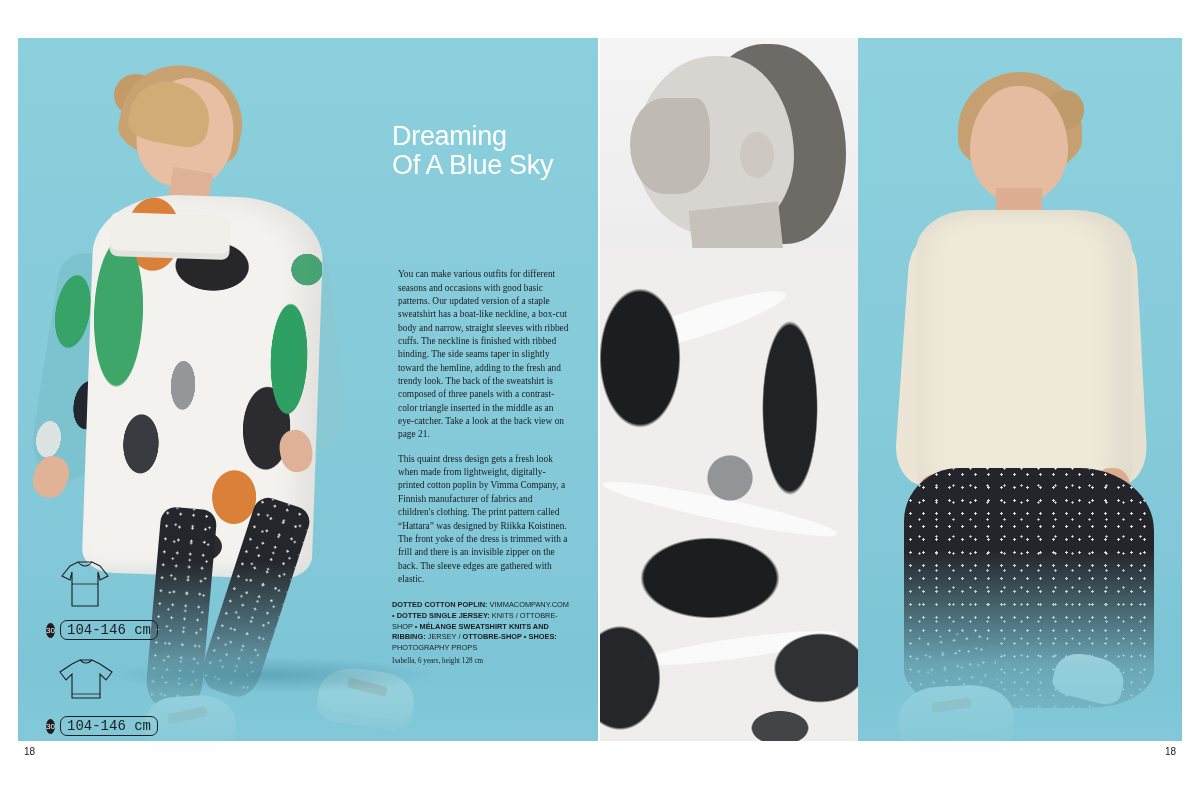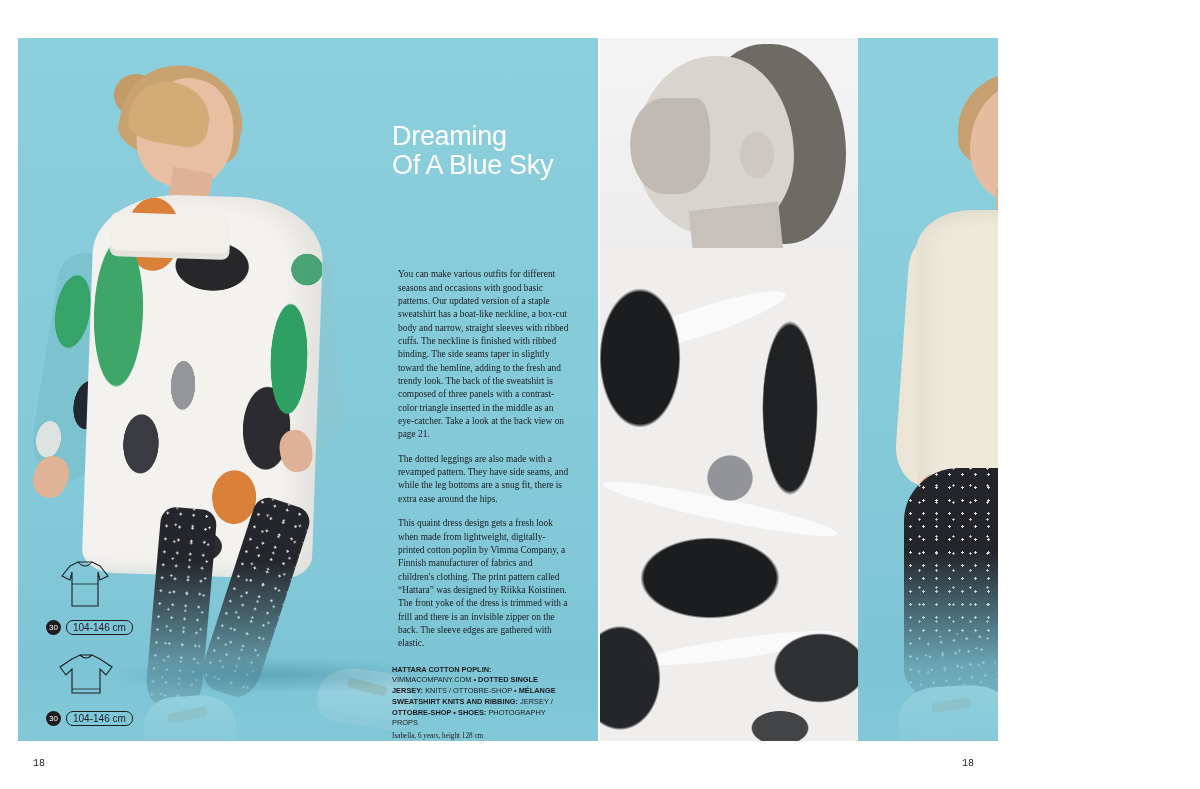--- a/index.html
+++ b/index.html
@@ -5,21 +5,21 @@
   html, body {
     margin: 0;
     padding: 0;
     background: #ffffff;
   }
   body {
     font-family: "Liberation Sans", sans-serif;
   }
   .spread {
     position: relative;
-    width: 998px;
+    width: 1200px;
     height: 789px;
     background: #ffffff;
     overflow: hidden;
   }
 
   
   .left-photo {
     position: absolute;
     left: 18px;
     top: 38px;
@@ -226,27 +226,27 @@
     width: 15px; height: 15px;
     border-radius: 50%;
     background: #1d1d1f;
     color: #ffffff;
     font-size: 8px;
     line-height: 15px;
     text-align: center;
     font-family: "Liberation Sans", sans-serif;
   }
   .icon-size {
-    font-size: 10px;
+    font-size: 14px;
     color: #1d1d1f;
     border: 1px solid #1d1d1f;
     border-radius: 7px;
     padding: 1px 6px 1px 6px;
     white-space: nowrap;
-    font-family: Liberation Sans, sans-serif;
+    font-family: Liberation Mono, monospace;
   }
 
   
   .text-col {
     position: absolute;
     left: 374px;
     top: 84px;
     width: 178px;
   }
   .headline {
@@ -447,25 +447,24 @@
     position: absolute; left: 196px; top: 618px;
     width: 70px; height: 44px;
     background: #efeee9;
     border-radius: 40% 40% 26% 26% / 50% 50% 30% 30%;
     transform: rotate(14deg);
   }
 
   
   .folio {
     position: absolute;
-    bottom: 20px;
-    font-family: Liberation Mono, monospace;
+    bottom: 32px;
+    font-family: Liberation Sans, sans-serif;
     font-size: 10px;
     color: #1b1b1d;
-    margin-left: 9px;
   }
   .folio-left { left: 24px; }
   .folio-right { right: 24px; }
 
   .gutter {
     position: absolute;
     left: 598px; top: 0;
     width: 4px; height: 789px;
     background: #ffffff;
   }
@@ -498,25 +497,24 @@
       </div>
     </div>
     <div class="floor"></div>
     <div class="shadow"></div>
 
     <div class="text-col">
       <h1 class="headline">Dreaming
 Of A Blue Sky</h1>
       <div class="body-copy">
         <p>You can make various outfits for different seasons and occasions with good basic patterns. Our updated version of a staple sweatshirt has a boat-like neckline, a box-cut body and narrow, straight sleeves with ribbed cuffs. The neckline is finished with ribbed binding. The side seams taper in slightly toward the hemline, adding to the fresh and trendy look. The back of the sweatshirt is composed of three panels with a contrast-color triangle inserted in the middle as an eye-catcher. Take a look at the back view on page 21.</p>
-        <p>The dotted leggings are also made with a revamped pattern. They have side seams, and while the leg bottoms are a snug fit, there is extra ease around the hips.</p>
         <p>This quaint dress design gets a fresh look when made from lightweight, digitally-printed cotton poplin by Vimma Company, a Finnish manufacturer of fabrics and children's clothing. The print pattern called “Hattara” was designed by Riikka Koistinen. The front yoke of the dress is trimmed with a frill and there is an invisible zipper on the back. The sleeve edges are gathered with elastic.</p>
       </div>
       <div class="credits">
-        <span class="lbl">HATTARA COTTON POPLIN:</span>
+        <span class="lbl">DOTTED COTTON POPLIN:</span>
         <span>VIMMACOMPANY.COM •</span>
         <span class="lbl">DOTTED SINGLE JERSEY:</span>
         <span>KNITS / OTTOBRE-SHOP •</span>
         <span class="lbl">MÉLANGE SWEATSHIRT KNITS AND RIBBING:</span>
         <span>JERSEY /</span>
         <span class="lbl">OTTOBRE-SHOP • SHOES:</span>
         <span>PHOTOGRAPHY PROPS</span>
         <span class="model">Isabella, 6 years, height 128 cm</span>
       </div>
     </div>

